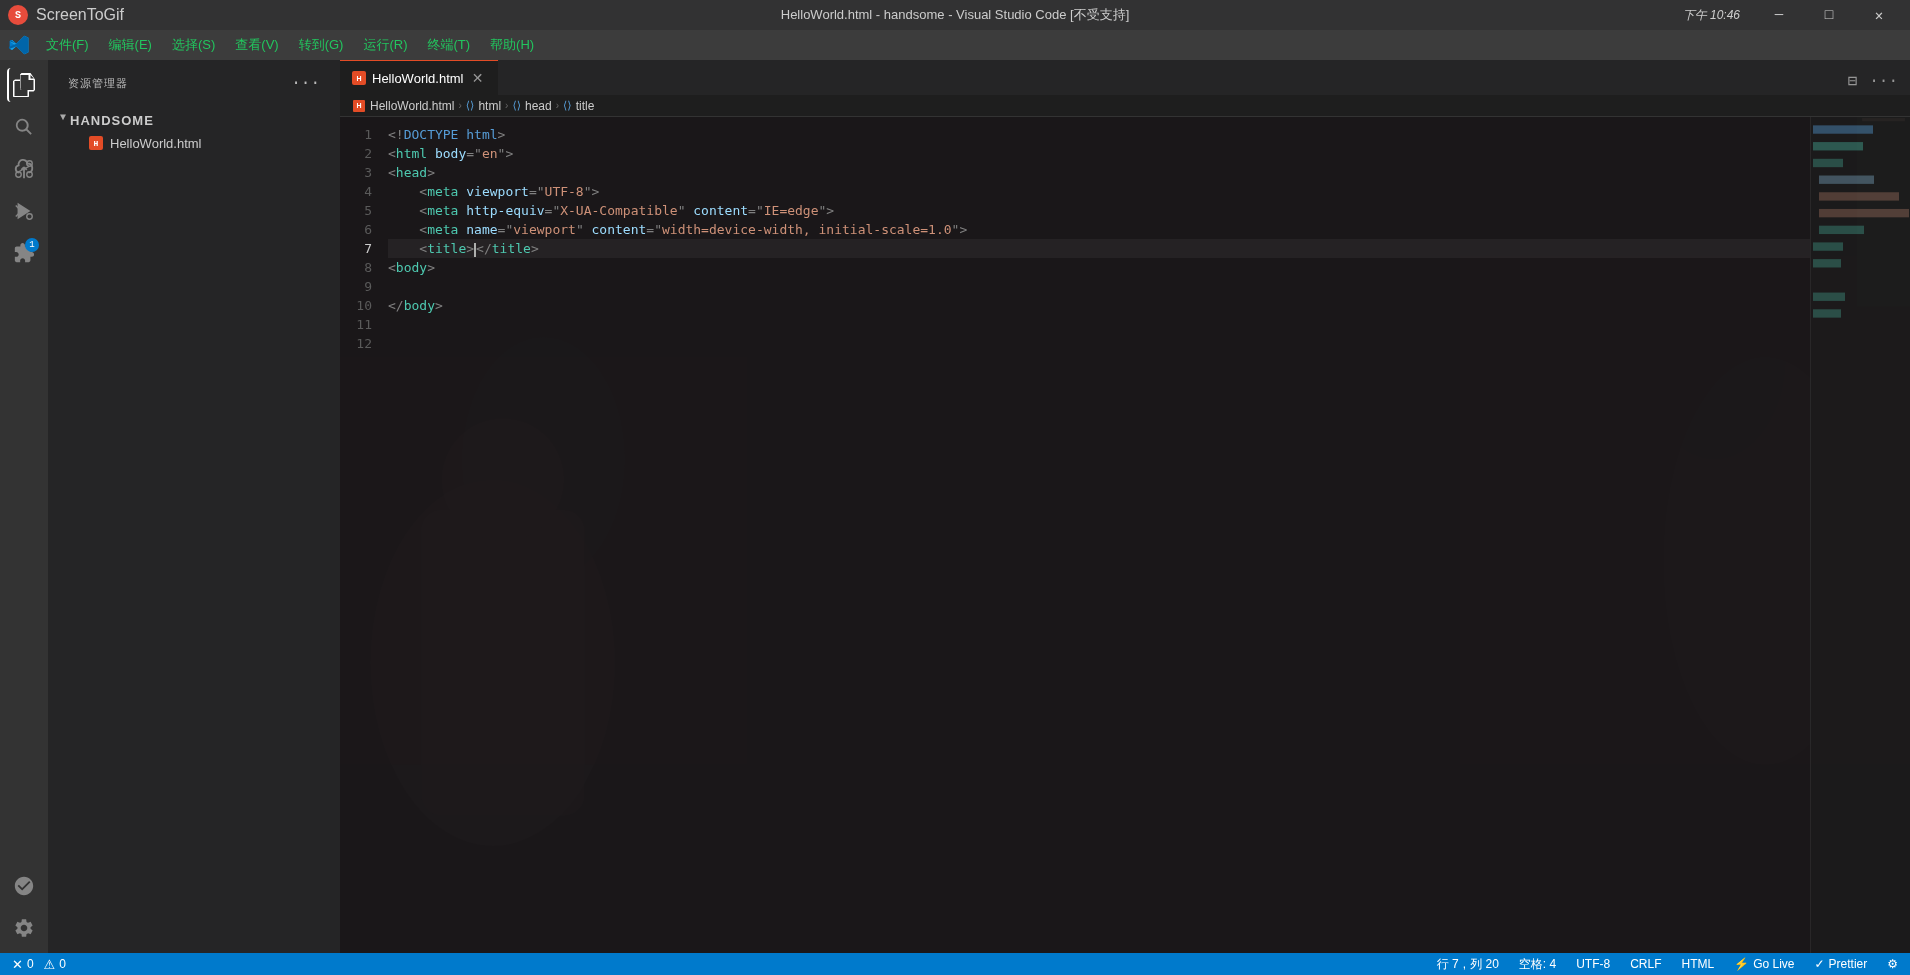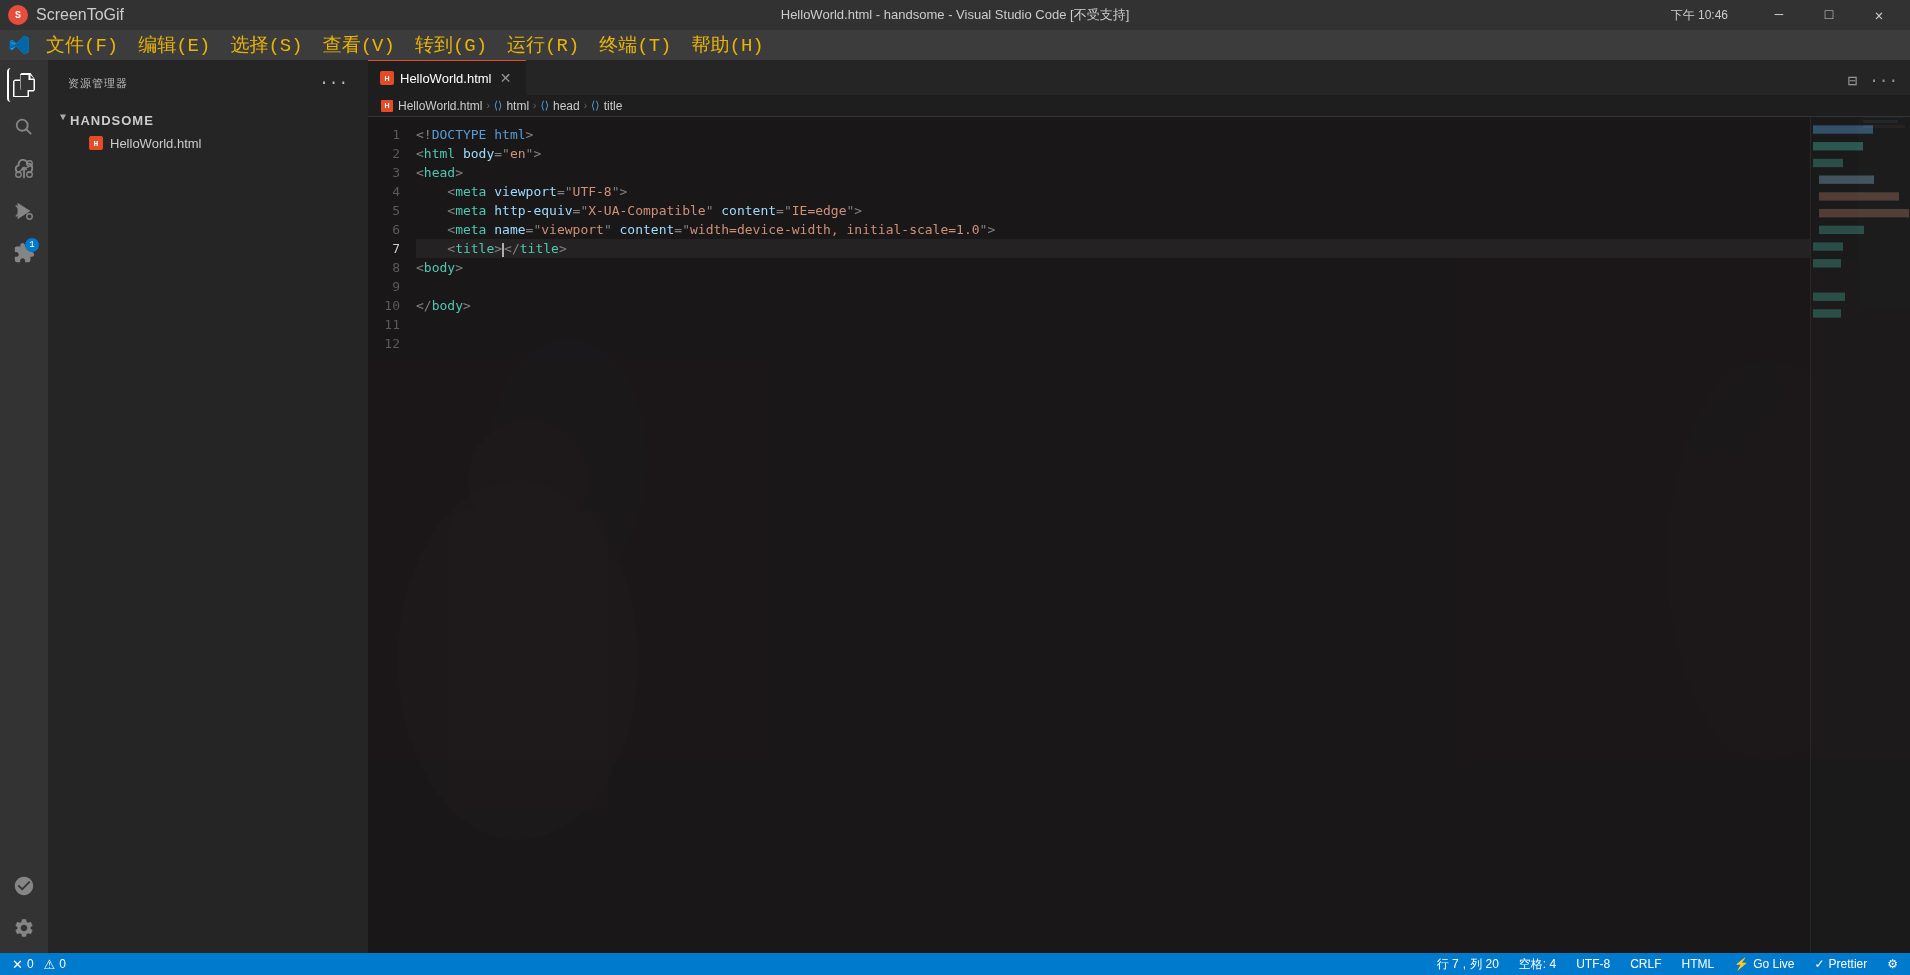--- a/index.html
+++ b/index.html
@@ -51,21 +51,22 @@
     }
     .title-bar-right {
       display: flex;
       align-items: center;
       gap: 4px;
     }
     .title-bar-right span {
       color: #aaaaaa;
       font-size: 11px;
       font-family: 'Segoe UI', sans-serif;
-      margin-right: 24px;
+      margin-right: 12px;
+      font-style: italic;
     }
     .win-btn {
       width: 46px;
       height: 30px;
       display: flex;
       align-items: center;
       justify-content: center;
       color: #cccccc;
       font-size: 14px;
       cursor: pointer;
@@ -81,23 +82,23 @@
       gap: 4px;
       position: relative;
       z-index: 10;
     }
     .vscode-logo {
       width: 22px;
       height: 22px;
       margin-right: 4px;
     }
     .menu-item {
-      color: #eab308;
-      font-size: 19px;
-      font-family: Liberation Mono, monospace;
+      color: #22c55e;
+      font-size: 13px;
+      font-family: Liberation Sans, sans-serif;
       padding: 4px 8px;
       cursor: pointer;
       border-radius: 3px;
     }
 
     
     .main-layout {
       display: flex;
       height: calc(975px - 30px - 30px - 22px);
       position: relative;
@@ -146,21 +147,21 @@
       margin-top: auto;
       margin-bottom: 8px;
       display: flex;
       flex-direction: column;
       align-items: center;
       gap: 8px;
     }
 
     
     .sidebar {
-      width: 320px;
+      width: 292px;
       background: #252526;
       display: flex;
       flex-direction: column;
       position: relative;
       z-index: 10;
     }
     .sidebar-header {
       display: flex;
       align-items: center;
       justify-content: space-between;

